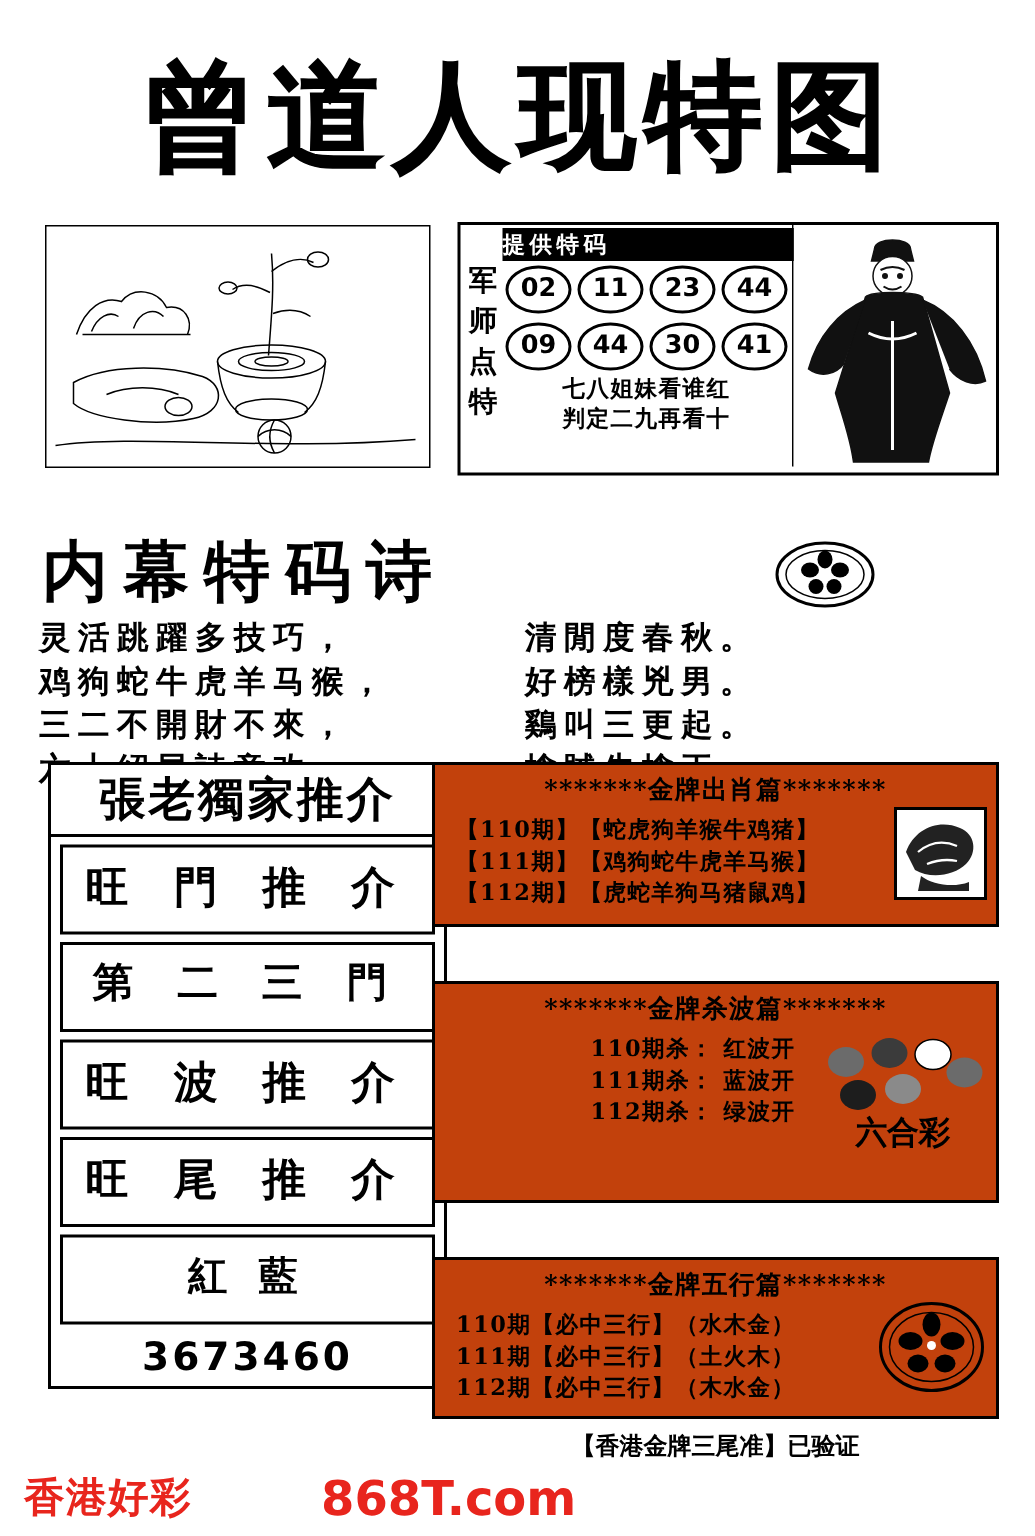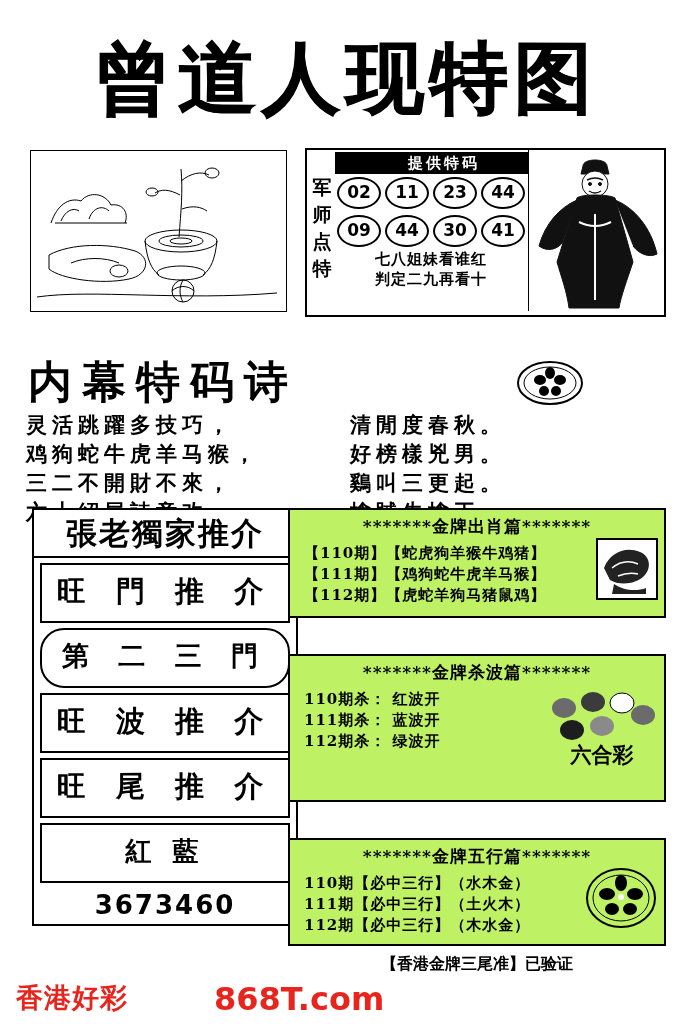--- a/index.html
+++ b/index.html
@@ -78,21 +78,21 @@
   .hero-banner {
     position: absolute;
     left: 28px; top: 2px;
     width: 218px; height: 22px;
     background: #000;
     color: #fff;
     font-family: "DejaVu Serif", serif;
     font-size: 15px;
     font-weight: bold;
     letter-spacing: 3px;
-    text-align: center;
+    text-align: left;
     line-height: 22px;
   }
   .hero-sidelabel {
     position: absolute;
     left: 2px; top: 24px;
     width: 26px; height: 110px;
     font-family: Liberation Sans, sans-serif;
     font-size: 19px;
     font-weight: bold;
     line-height: 27px;
@@ -195,60 +195,60 @@
     border: 2px solid #000;
     margin: 5px 6px;
     text-align: center;
     font-family: "DejaVu Serif", serif;
     font-weight: bold;
     line-height: 52px;
     letter-spacing: 10px;
     background: #fff;
   }
   .promo-cell.big { font-size: 29px; }
-  .promo-cell.mid { font-size: 27px; border-radius: 24px; }
+  .promo-cell.mid { font-size: 27px; }
   .promo-cell.ans { font-size: 26px; letter-spacing: 6px; }
   .promo-serial {
     text-align: center;
     font-family: "DejaVu Sans", sans-serif;
     font-weight: bold;
     font-size: 26px;
     letter-spacing: 2px;
     padding: 2px 0 4px;
   }
 
   
   .panel {
     position: absolute;
     left: 288px;
     width: 378px;
     border: 2px solid #000;
     box-sizing: border-box;
-    background: #bef264;
+    background: #c2410c;
   }
   .panel-title {
     text-align: center;
     font-family: "DejaVu Serif", serif;
     font-weight: bold;
     font-size: 17px;
     letter-spacing: 1px;
     padding: 5px 0 3px;
   }
   .rows {
     padding: 2px 0 6px 14px;
   }
   .row-item {
     font-family: "DejaVu Serif", serif;
     font-size: 15px;
     font-weight: bold;
     line-height: 21px;
     letter-spacing: 1px;
     white-space: nowrap;
   }
-  .rows.center .row-item { padding-right: 44px; }
+  .rows.center .row-item { text-align: center; padding-right: 44px; }
   .panel-art {
     position: absolute;
     right: 6px;
     top: 28px;
   }
   .footer-note {
     position: absolute;
     left: 288px;
     width: 378px;
     text-align: center;

